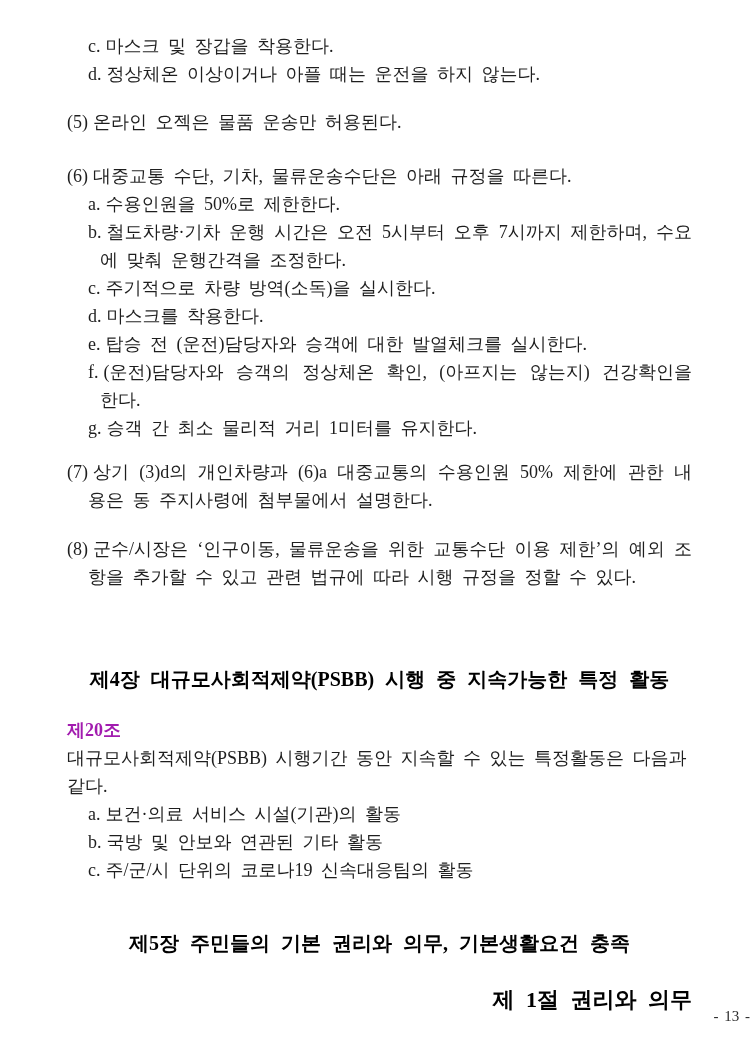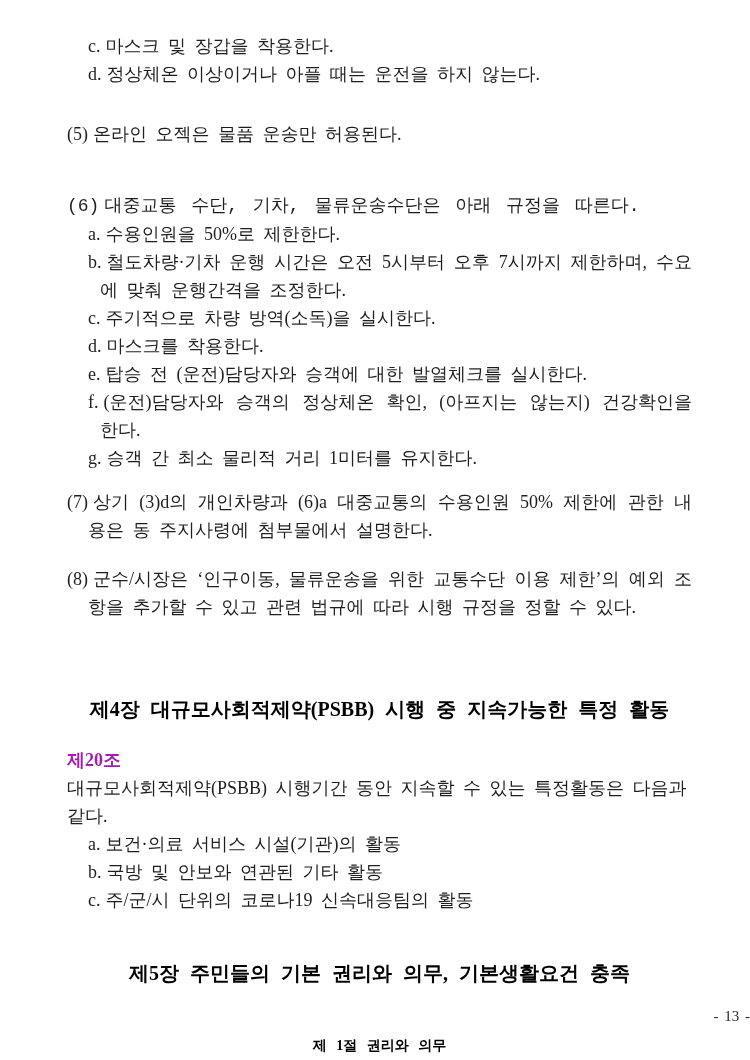--- a/index.html
+++ b/index.html
@@ -31,45 +31,45 @@
     text-align: justify;
   }
   
   .sub {
     margin-left: 21px;
     padding-left: 12px;
     text-indent: -12px;
     text-align: justify;
   }
   .lab { margin-right: 5px; }
-  .mt-block   { margin-top: 32px; }
-  .mt-block6  { margin-top: 44px; font-family: Liberation Mono, monospace; }
+  .mt-block   { margin-top: 20px; }
+  .mt-block6  { margin-top: 26px; }
   .mt-para7   { margin-top: 16px; }
   .mt-para8   { margin-top: 21px; }
   .chapter-heading {
     margin-top: 73px;
     text-align: center;
     font-weight: bold;
     color: #000000;
     font-size: 20px;
     line-height: 30px;
     word-spacing: 6px;
   }
   .chapter-heading.ch5 { margin-top: 44px; }
   .article-label {
     margin-top: 22px;
     font-weight: bold;
     color: #a21caf;
   }
   .section-heading {
-    margin-top: 44px;
-    text-align: center;
+    margin-top: 28px;
+    text-align: right;
     font-weight: bold;
     color: #000000;
-    font-size: 14px;
+    font-size: 22px;
     line-height: 28px;
     word-spacing: 6px;
   }
   .page-number {
     position: absolute;
     left: 0;
     right: 0;
     bottom: 30px;
     text-align: right;
     font-size: 15px;

